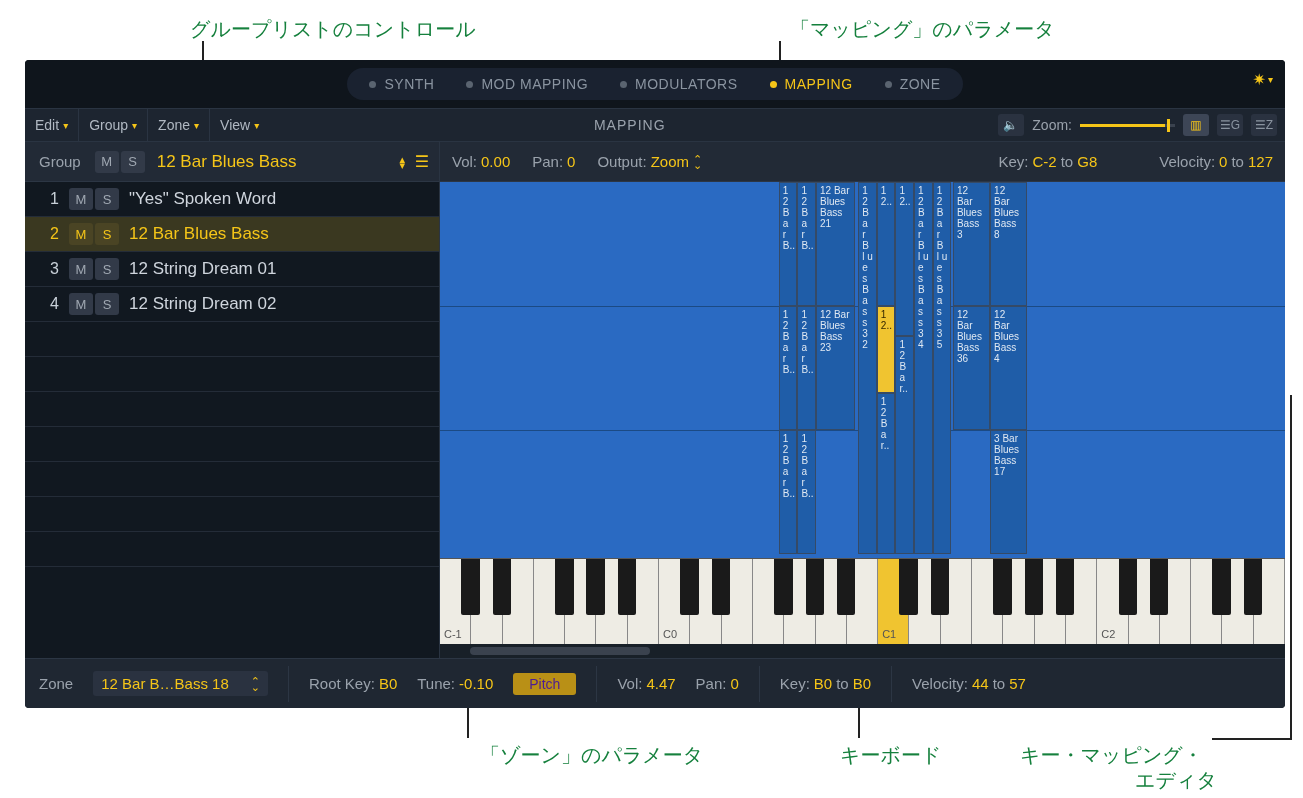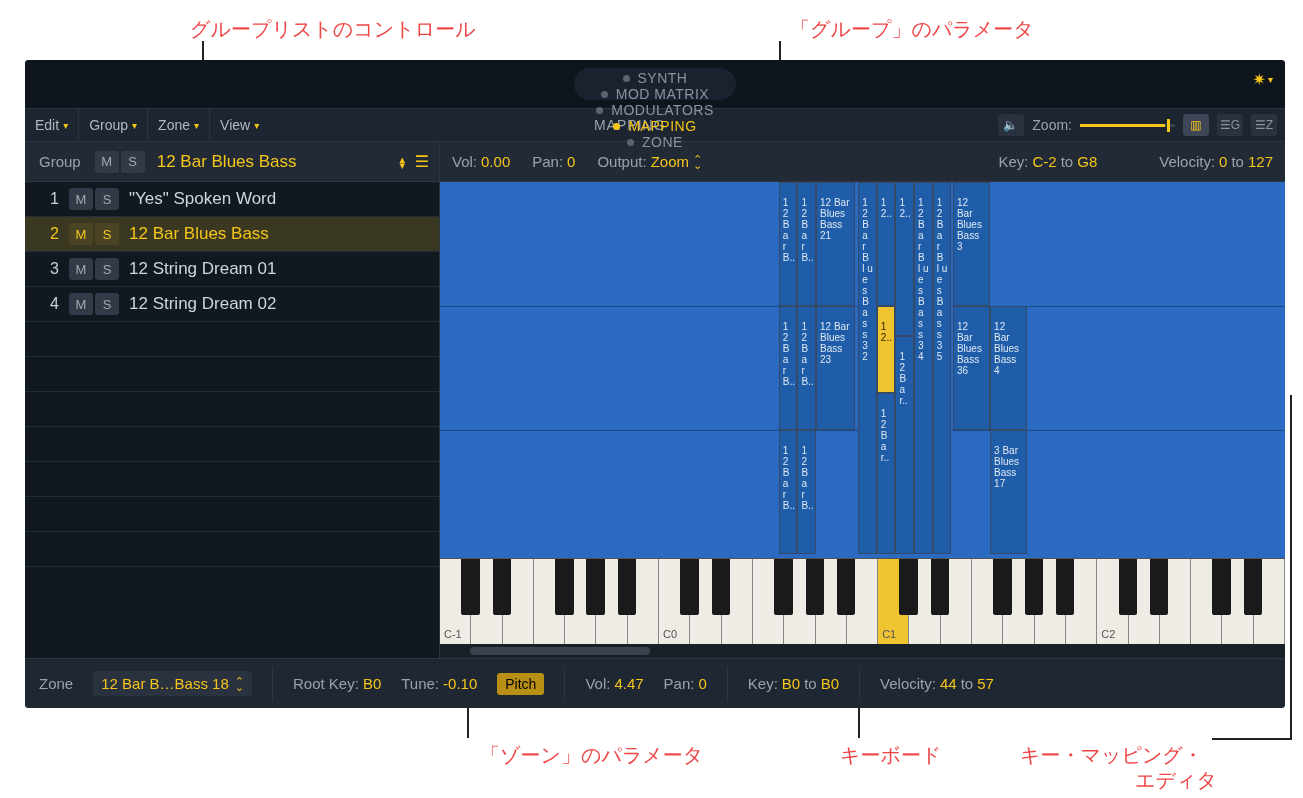--- a/index.html
+++ b/index.html
@@ -7,21 +7,21 @@
     font-family: -apple-system, "Helvetica Neue", Arial, sans-serif;
     font-size: 13px;
     background: #fff;
     color: #c8d0d8;
     width: 1303px;
     height: 798px;
     position: relative;
   }
   .callout {
     position: absolute;
-    color: #ef4444;
+    color: #15803d;
     font-size: 20px;
     white-space: nowrap;
   }
   .callout-line {
     position: absolute;
     background: #222;
   }
   .app-frame {
     position: absolute;
     left: 25px;
@@ -43,21 +43,20 @@
     position: relative;
   }
   .top-tabs .pill {
     display: flex;
     gap: 0;
     background: #1a2230;
     border-radius: 22px;
     padding: 2px 6px;
     height: 32px;
     align-items: center;
-    flex-direction: column;
   }
   .top-tab {
     display: flex;
     align-items: center;
     gap: 8px;
     padding: 0 16px;
     color: #8a94a0;
     font-size: 14px;
     letter-spacing: 0.5px;
     cursor: pointer;
@@ -170,21 +169,21 @@
   .gparams .spacer { flex:1; }
   
   .mapping-area { flex:1; display:flex; flex-direction:column; position:relative; background:#2564b8; overflow:hidden;}
   .zones-grid { flex:1; position:relative; background:#2a6ac2; }
   .zone-block {
     position:absolute;
     background:#1f5da8;
     border:1px solid #354a66;
     color:#dfe8f2;
     font-size:10px;
-    padding:14px 3px;
+    padding:2px 3px;
     line-height:11px;
     overflow:hidden;
     white-space: pre-wrap;
   }
   .zone-block.wide { background:#2f74ce; color:#b6d4f2; font-size:11px; }
   .rlines div { position:absolute; left:0; right:0; height:1px; background:#1b4a84;}
   .keyboard {
     height:86px; background:#f1efe8; position:relative;
     border-top:1px solid #555;
     display:flex;
@@ -201,32 +200,32 @@
   
   .zone-footer {
     height: 50px; background:#1f2732;
     display:flex; align-items:center;
     padding: 0 14px; gap:20px; font-size:15px;
     border-top:1px solid #2c3644;
   }
   .zone-footer .zlabel { color:#9aa2ac; }
   .zone-footer .zname {
     color:#f5c518; background:#2a3240; padding:4px 8px; border-radius:3px;
-    display:flex; align-items:center; gap:6px;
+    display:flex; align-items:center; gap:22px;
   }
   .pitch-btn {
-    background:#b99016; color:#000000; padding:3px 8px; border-radius:3px; font-size:14px;
+    background:#b99016; color:#4c1d95; padding:3px 16px; border-radius:3px; font-size:14px;
   }
   .vsep { width:1px; height:36px; background:#2c3644; }
 </style>
 </head>
 <body>
 
 <div class="callout" style="left:190px; top:16px;">グループリストのコントロール</div>
-<div class="callout" style="left:790px; top:16px;">「グループ」のパラメータ</div>
+<div class="callout" style="left:790px; top:16px;">「マッピング」のパラメータ</div>
 <div class="callout" style="left:480px; top:742px;">「ゾーン」のパラメータ</div>
 <div class="callout" style="left:840px; top:742px;">キーボード</div>
 <div class="callout" style="left:1020px; top:742px;">キー・マッピング・</div>
 <div class="callout" style="left:1135px; top:767px;text-align:center;">エディタ</div>
 
 <div class="callout-line" style="left:202px; top:41px; width:2px; height:155px;"></div>
 <div class="callout-line" style="left:779px; top:41px; width:2px; height:170px;"></div>
 <div class="callout-line" style="left:467px; top:698px; width:2px; height:40px;"></div>
 <div class="callout-line" style="left:858px; top:610px; width:2px; height:128px;"></div>
 <div class="callout-line" style="left:1290px; top:395px; width:2px; height:345px;"></div>
@@ -235,21 +234,21 @@
 <div class="app-frame">
 
   <div class="top-tabs">
     <div class="pill">
       <div class="top-tab">
           <span class="dot"></span>
           <span>SYNTH</span>
         </div>
       <div class="top-tab">
           <span class="dot"></span>
-          <span>MOD MATRIX</span>
+          <span>MOD MAPPING</span>
         </div>
       <div class="top-tab">
           <span class="dot"></span>
           <span>MODULATORS</span>
         </div>
       <div class="top-tab active">
           <span class="dot"></span>
           <span>MAPPING</span>
         </div>
       <div class="top-tab">
@@ -412,20 +411,21 @@
           <div class="zone-block" style="left:51.7%; top:0; width:2.2%; height:33%; word-break:break-all;">1 2..</div>
           <div class="zone-block" style="left:51.7%; top:33%; width:2.2%; height:23%; word-break:break-all; background:#f0c430; color:#332600;">1 2..</div>
           <div class="zone-block" style="left:51.7%; top:56%; width:2.2%; height:43%; word-break:break-all;">1 2 B a r..</div>
           <div class="zone-block" style="left:53.9%; top:0; width:2.2%; height:41%; word-break:break-all;">1 2..</div>
           <div class="zone-block" style="left:53.9%; top:41%; width:2.2%; height:58%; word-break:break-all;">1 2 B a r..</div>
           <div class="zone-block" style="left:56.1%; top:0; width:2.2%; height:99%; word-break:break-all;">1 2 B a r B l u e s B a s s 3 4</div>
           <div class="zone-block" style="left:58.3%; top:0; width:2.2%; height:99%; word-break:break-all;">1 2 B a r B l u e s B a s s 3 5</div>
 
           <div class="zone-block" style="left:60.7%; top:0; width:4.4%; height:33%;">12 Bar Blues Bass 3</div>
           <div class="zone-block" style="left:60.7%; top:33%; width:4.4%; height:33%;">12 Bar Blues Bass 36</div>
+          <div class="zone-block" style="left:65.1%; top:0; width:4.4%; height:33%;">12 Bar Blues Bass 8</div>
           <div class="zone-block" style="left:65.1%; top:33%; width:4.4%; height:33%;">12 Bar Blues Bass 4</div>
           <div class="zone-block" style="left:65.1%; top:66%; width:4.4%; height:33%;">3 Bar Blues Bass 17</div>
         </div>
         <div class="keyboard" id="kbd">
             <div class="white-key">
               <div class="label">C-1</div>
             </div>
             <div class="white-key"></div>
             <div class="white-key"></div>
             <div class="white-key"></div>

